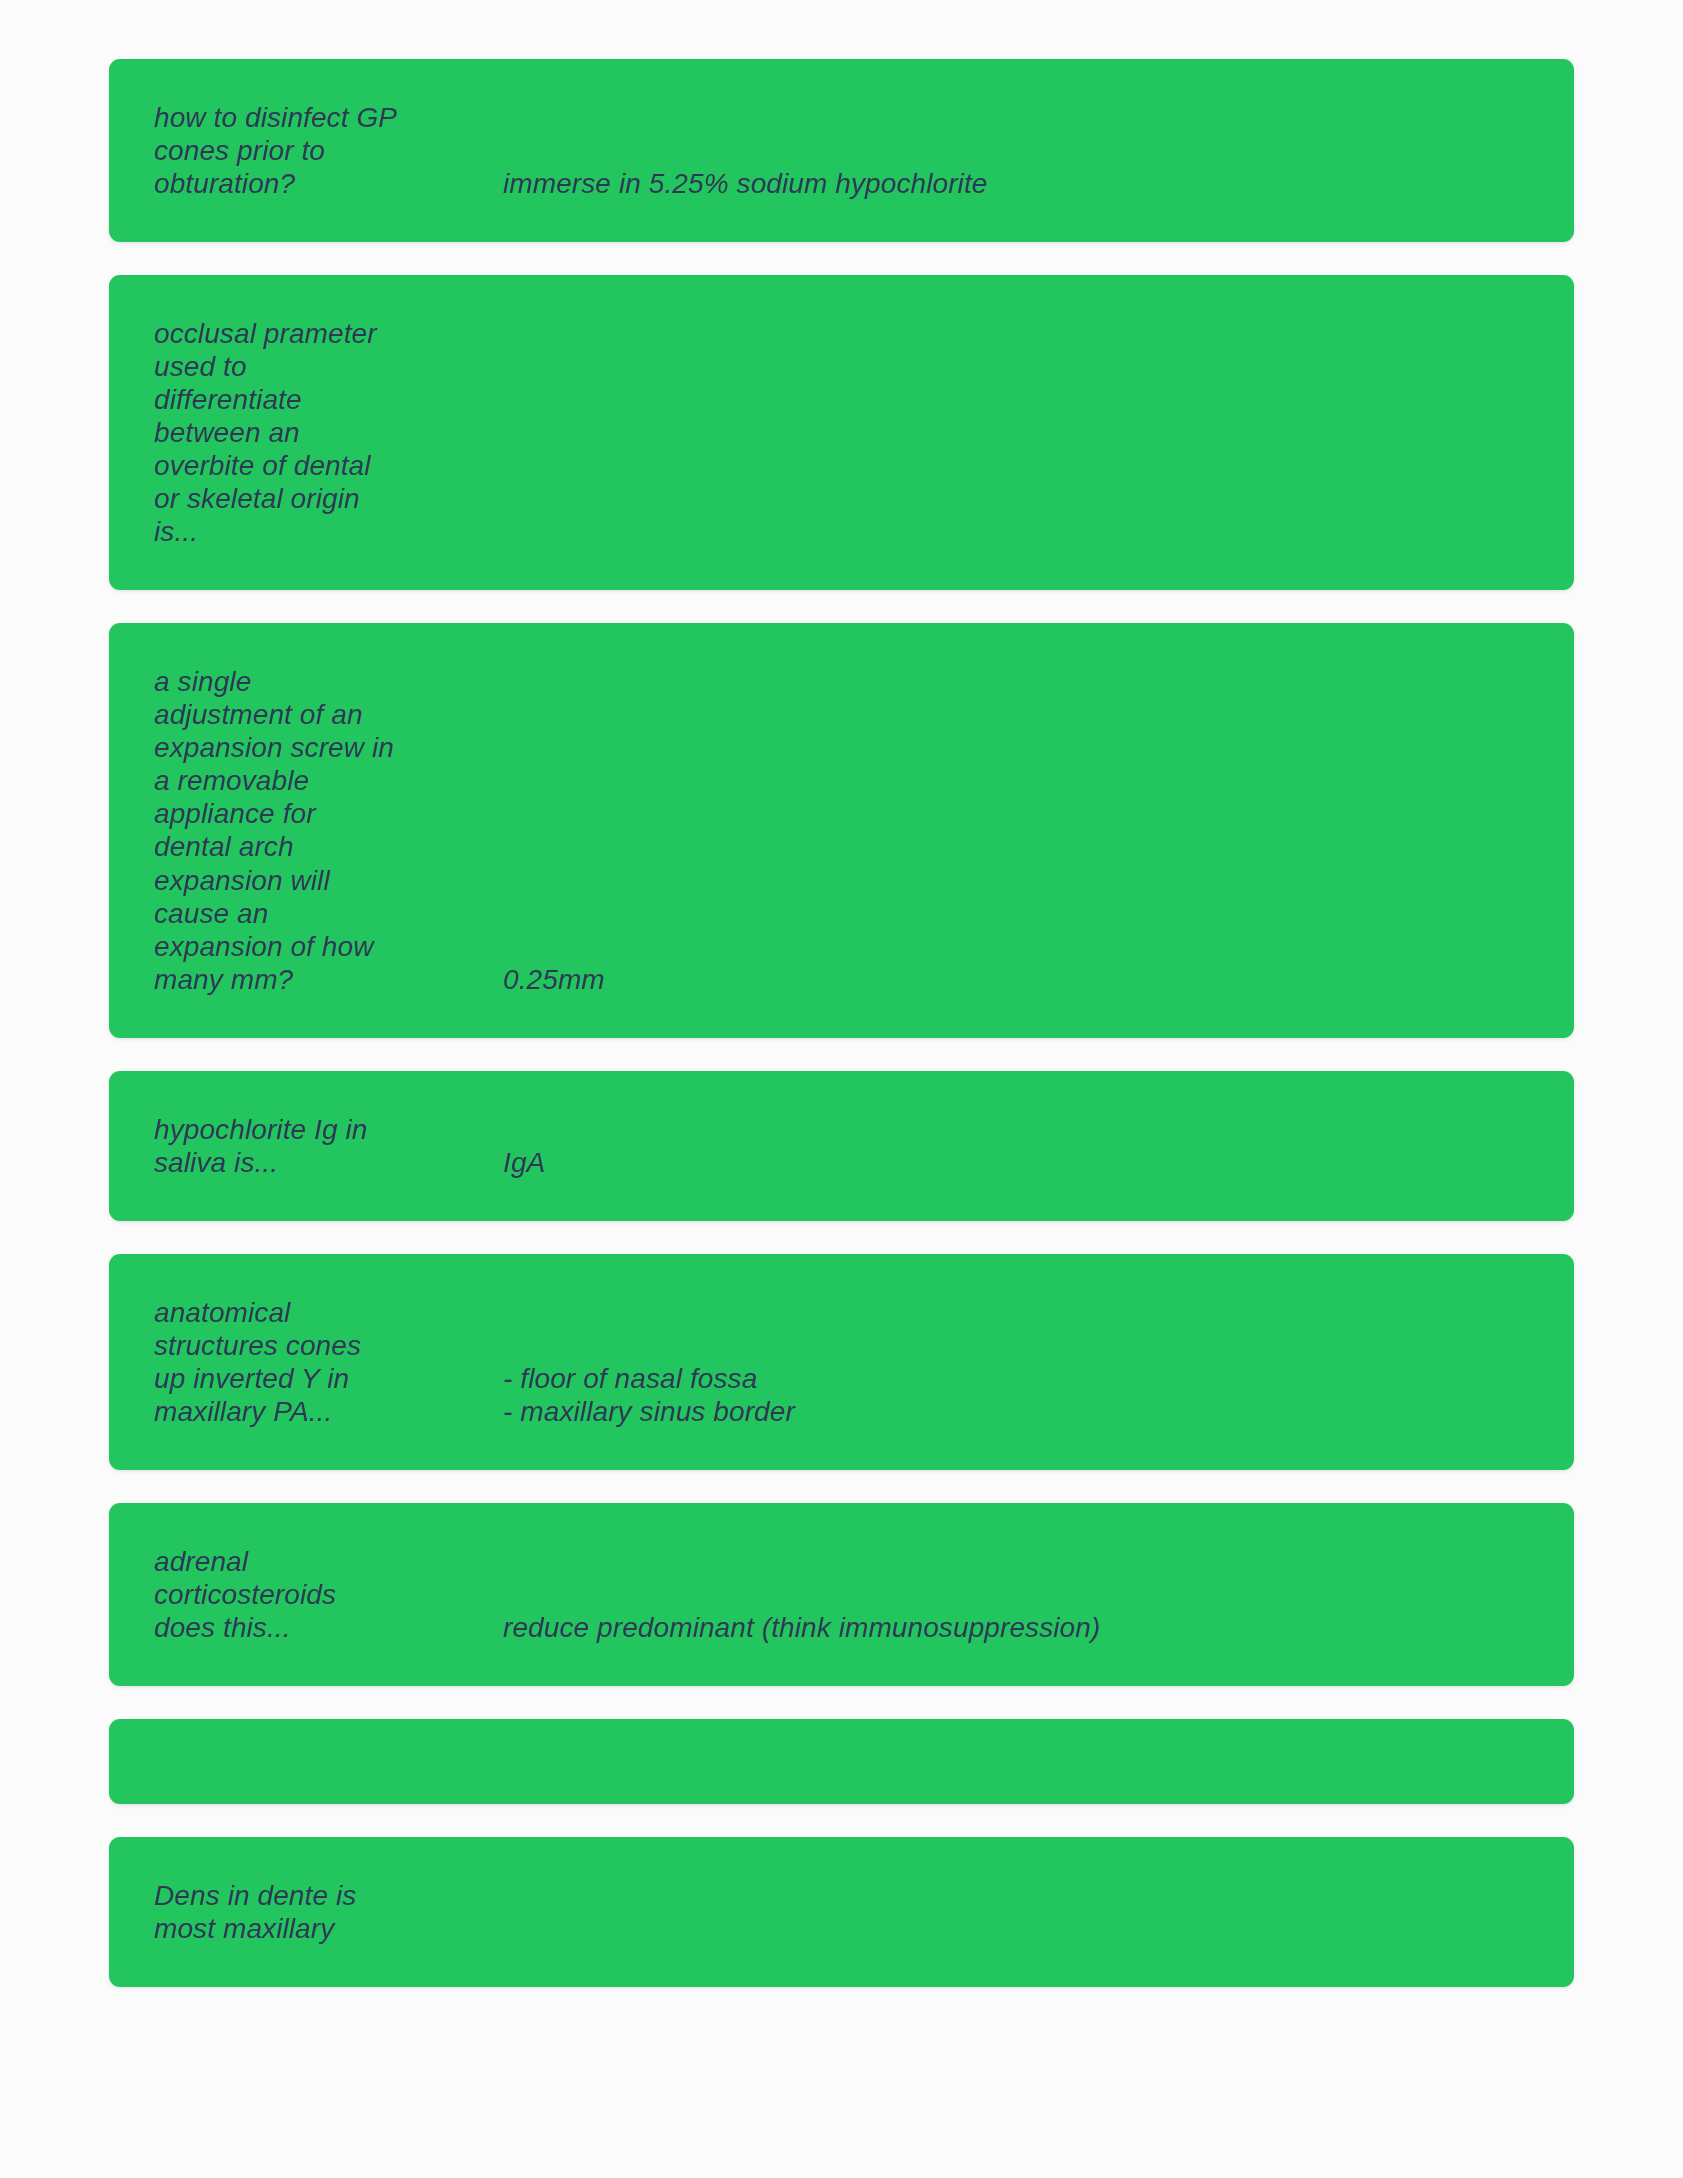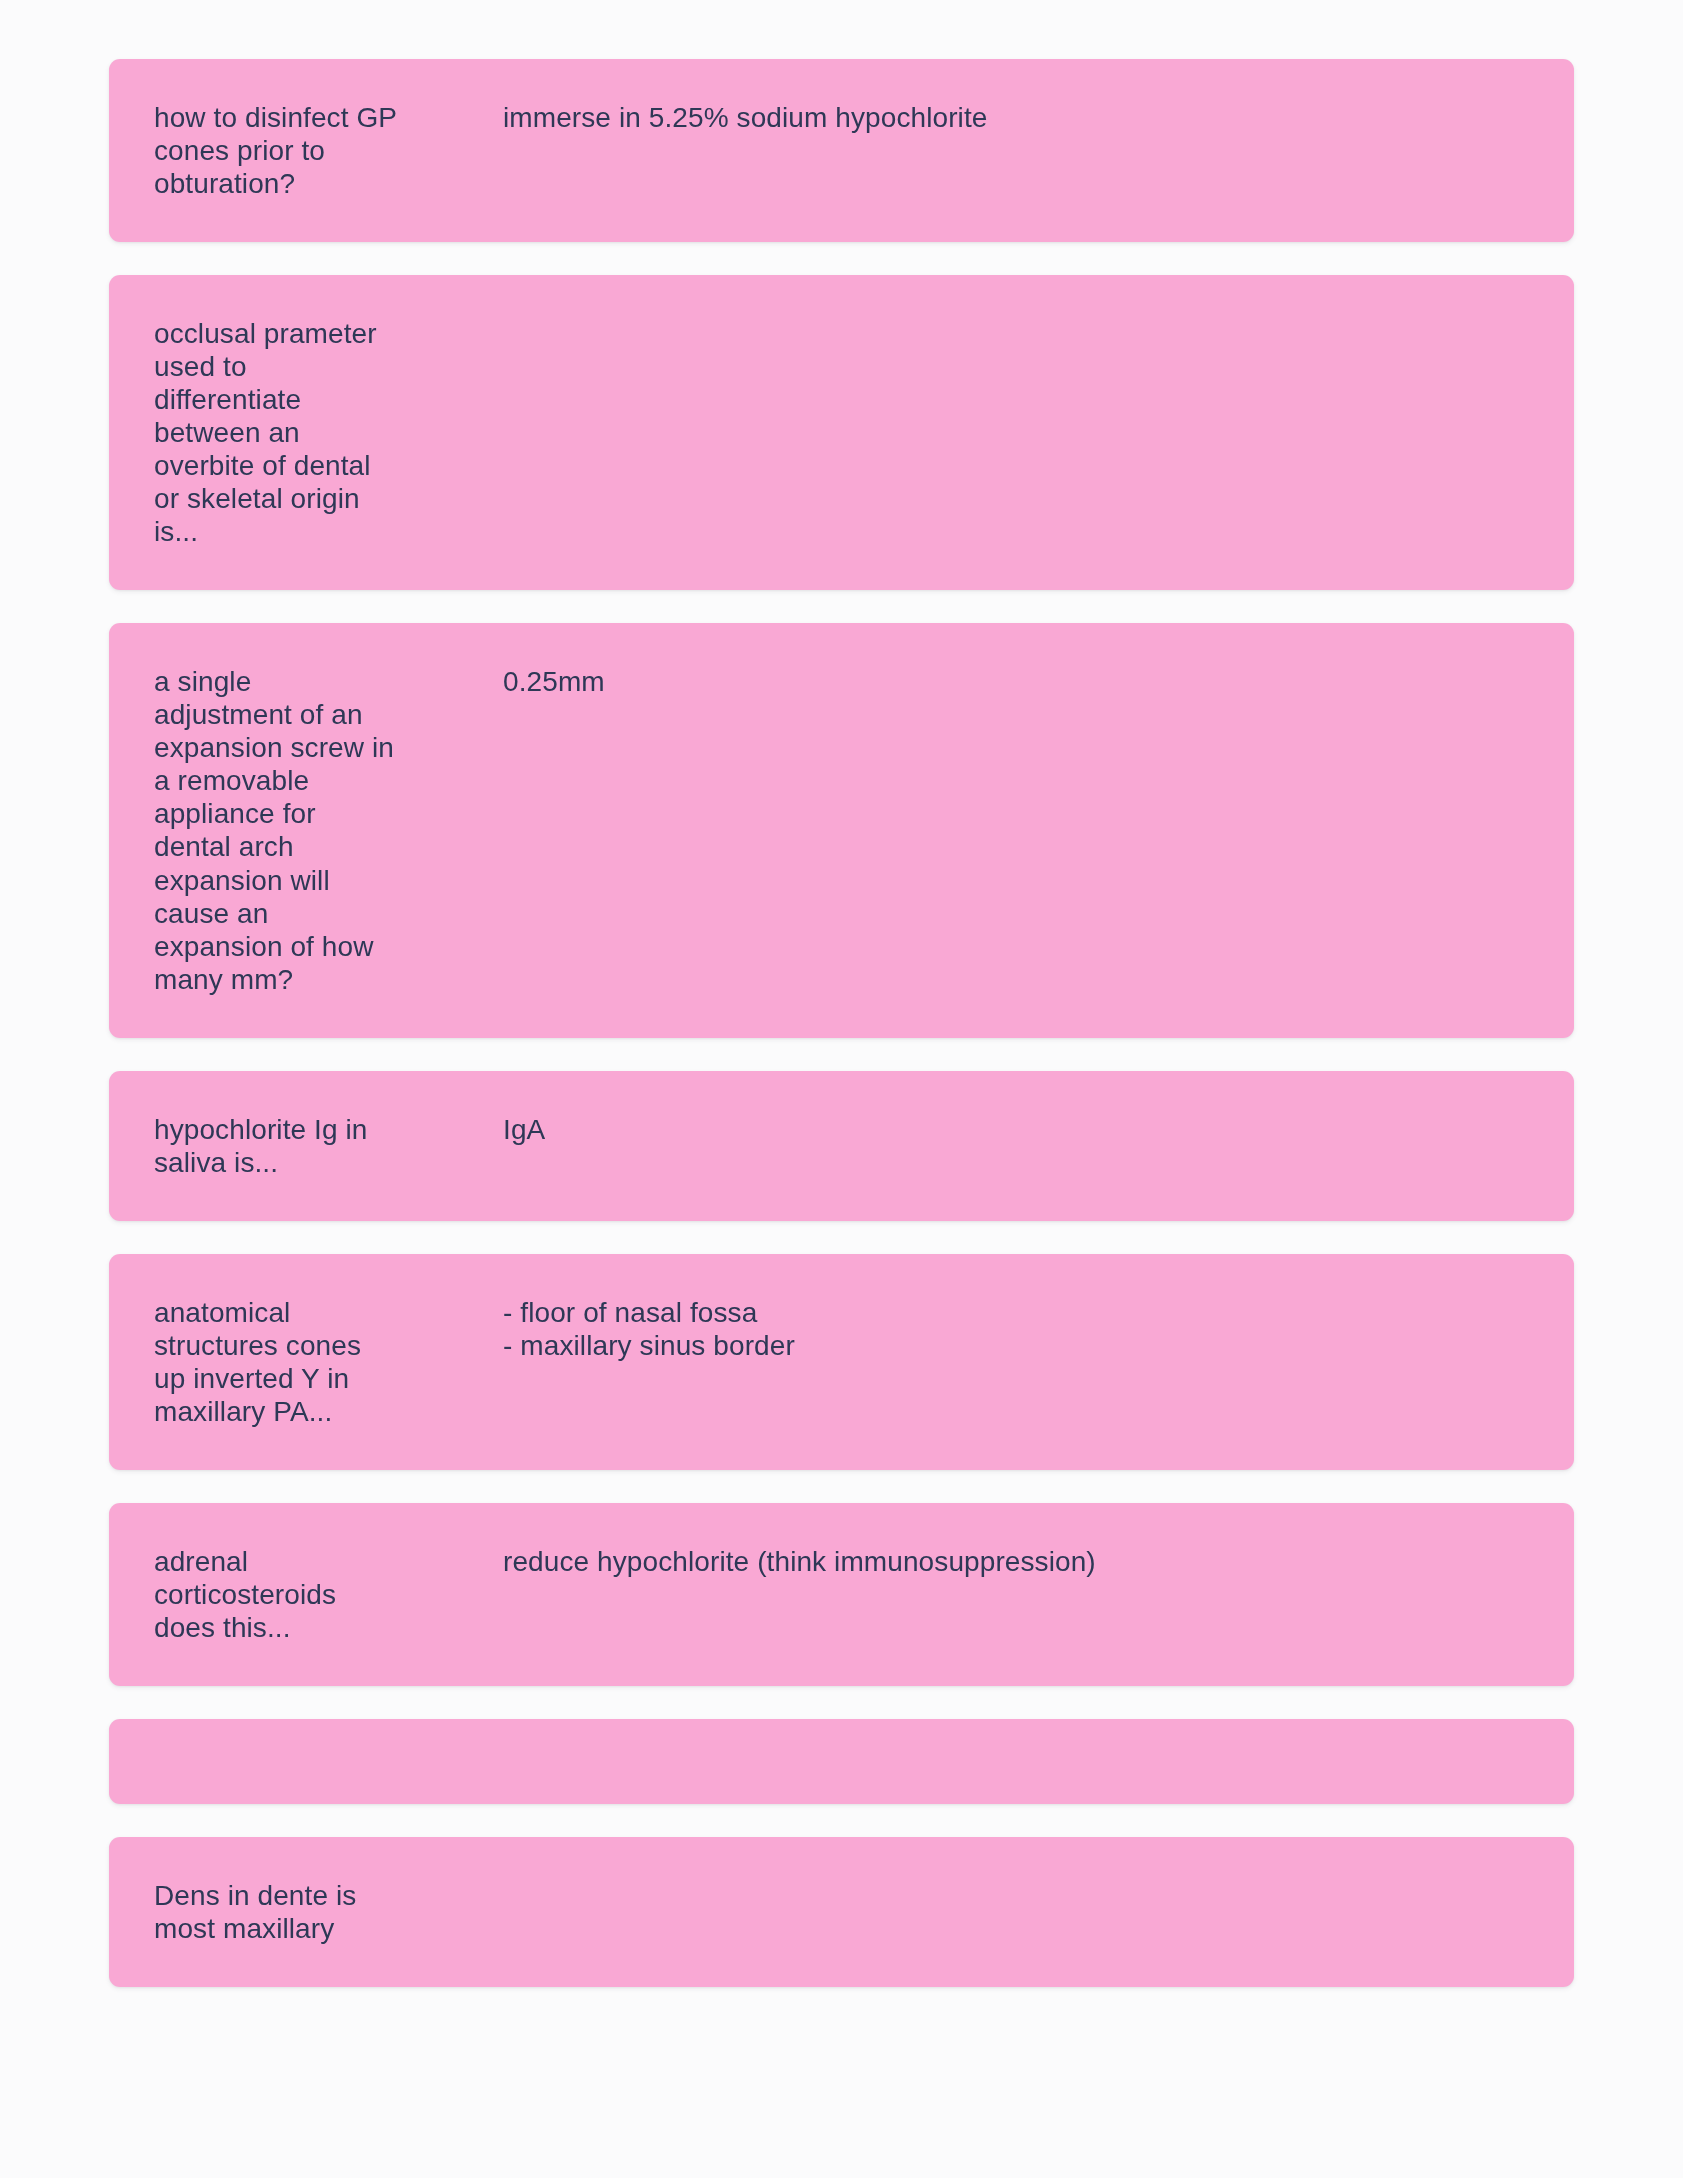--- a/index.html
+++ b/index.html
@@ -22,29 +22,30 @@
   }
 
   .card-list {
     display: flex;
     flex-direction: column;
     gap: 33px;
     padding: 0 109px;
   }
 
   .flashcard {
-    background: #f9a8d4;
+    background: #22c55e;
     border-radius: 11px;
     box-shadow: 0 2px 5px rgba(40, 44, 63, 0.07),
                 0 1px 2px rgba(40, 44, 63, 0.05);
     box-sizing: border-box;
     padding: 42px 0 42px 0;
     display: flex;
-    align-items: flex-start;
+    align-items: flex-end;
     min-height: 107px;
+    font-style: italic;
   }
 
   .term-cell {
     width: 386px;
     flex: 0 0 386px;
     padding-left: 45px;
     box-sizing: border-box;
   }
 
   .definition-cell {
@@ -124,21 +125,21 @@
         <div class="definition-text">- floor of nasal fossa
 - maxillary sinus border</div>
       </div>
     </div>
 
     <div class="flashcard">
       <div class="term-cell">
         <div class="term-text">adrenal corticosteroids does this...</div>
       </div>
       <div class="definition-cell">
-        <div class="definition-text">reduce hypochlorite (think immunosuppression)</div>
+        <div class="definition-text">reduce predominant (think immunosuppression)</div>
       </div>
     </div>
 
     <div class="flashcard empty-card">
       <div class="term-cell">
         <div class="term-text"></div>
       </div>
       <div class="definition-cell">
         <div class="definition-text"></div>
       </div>

